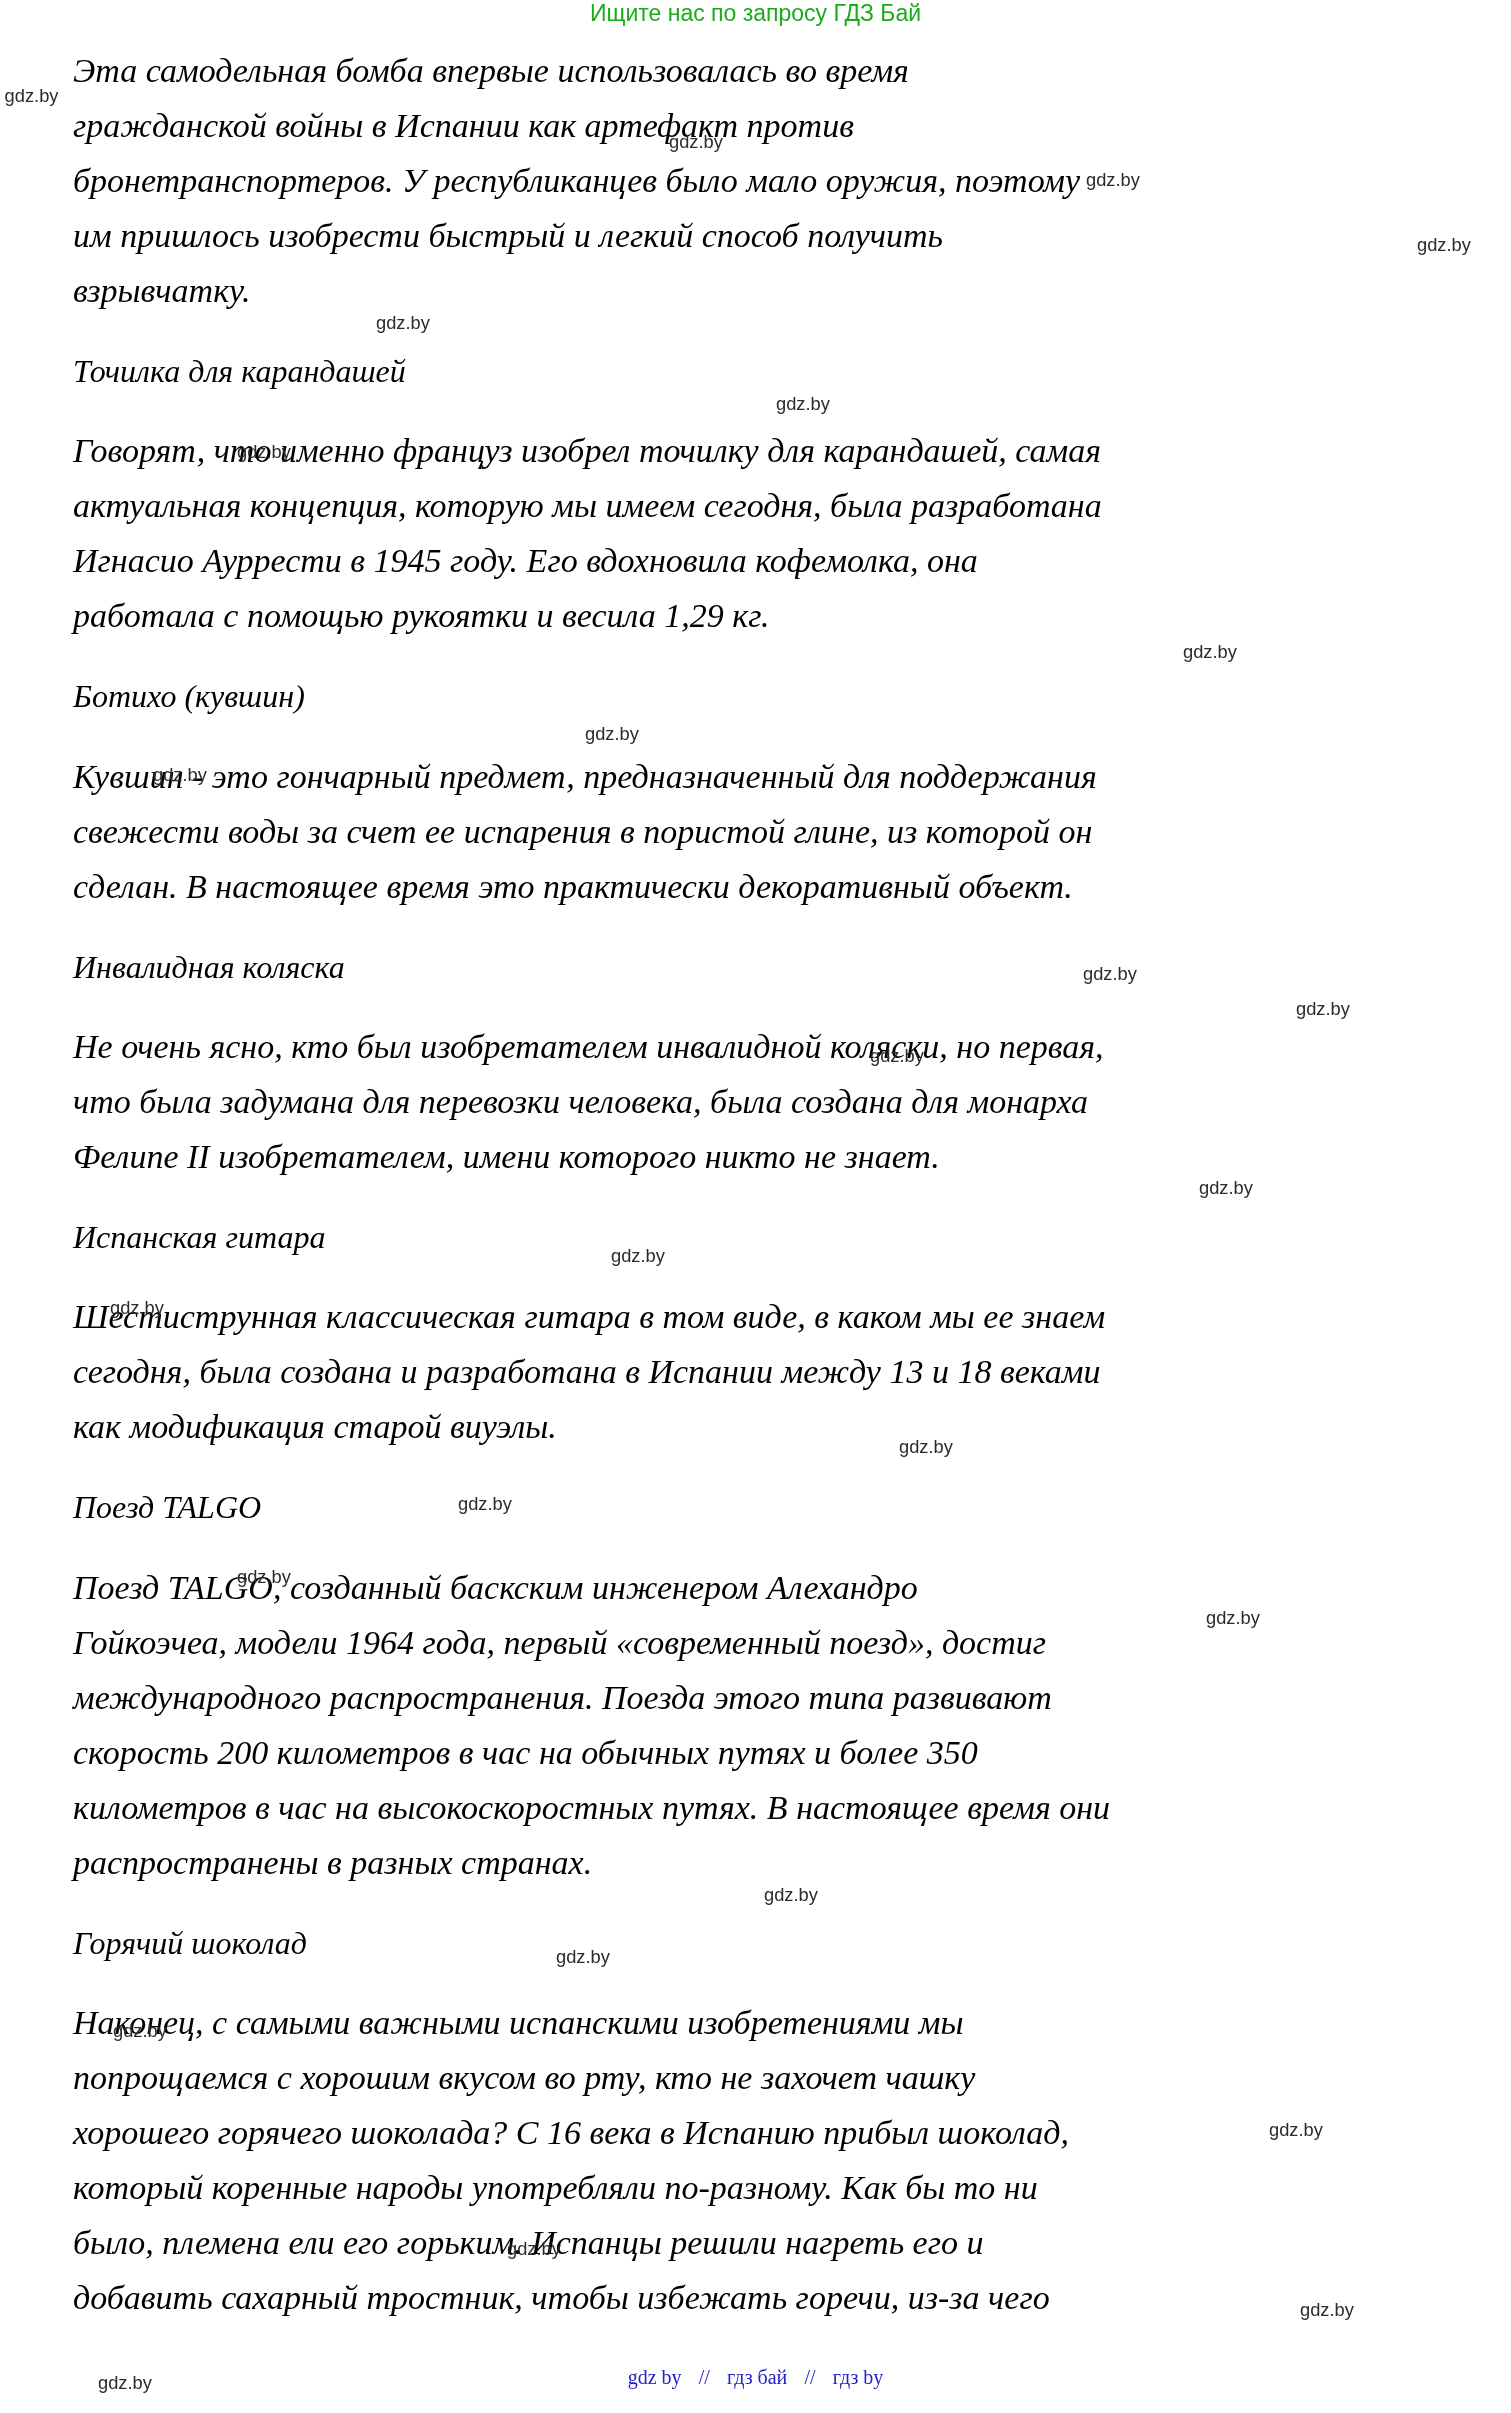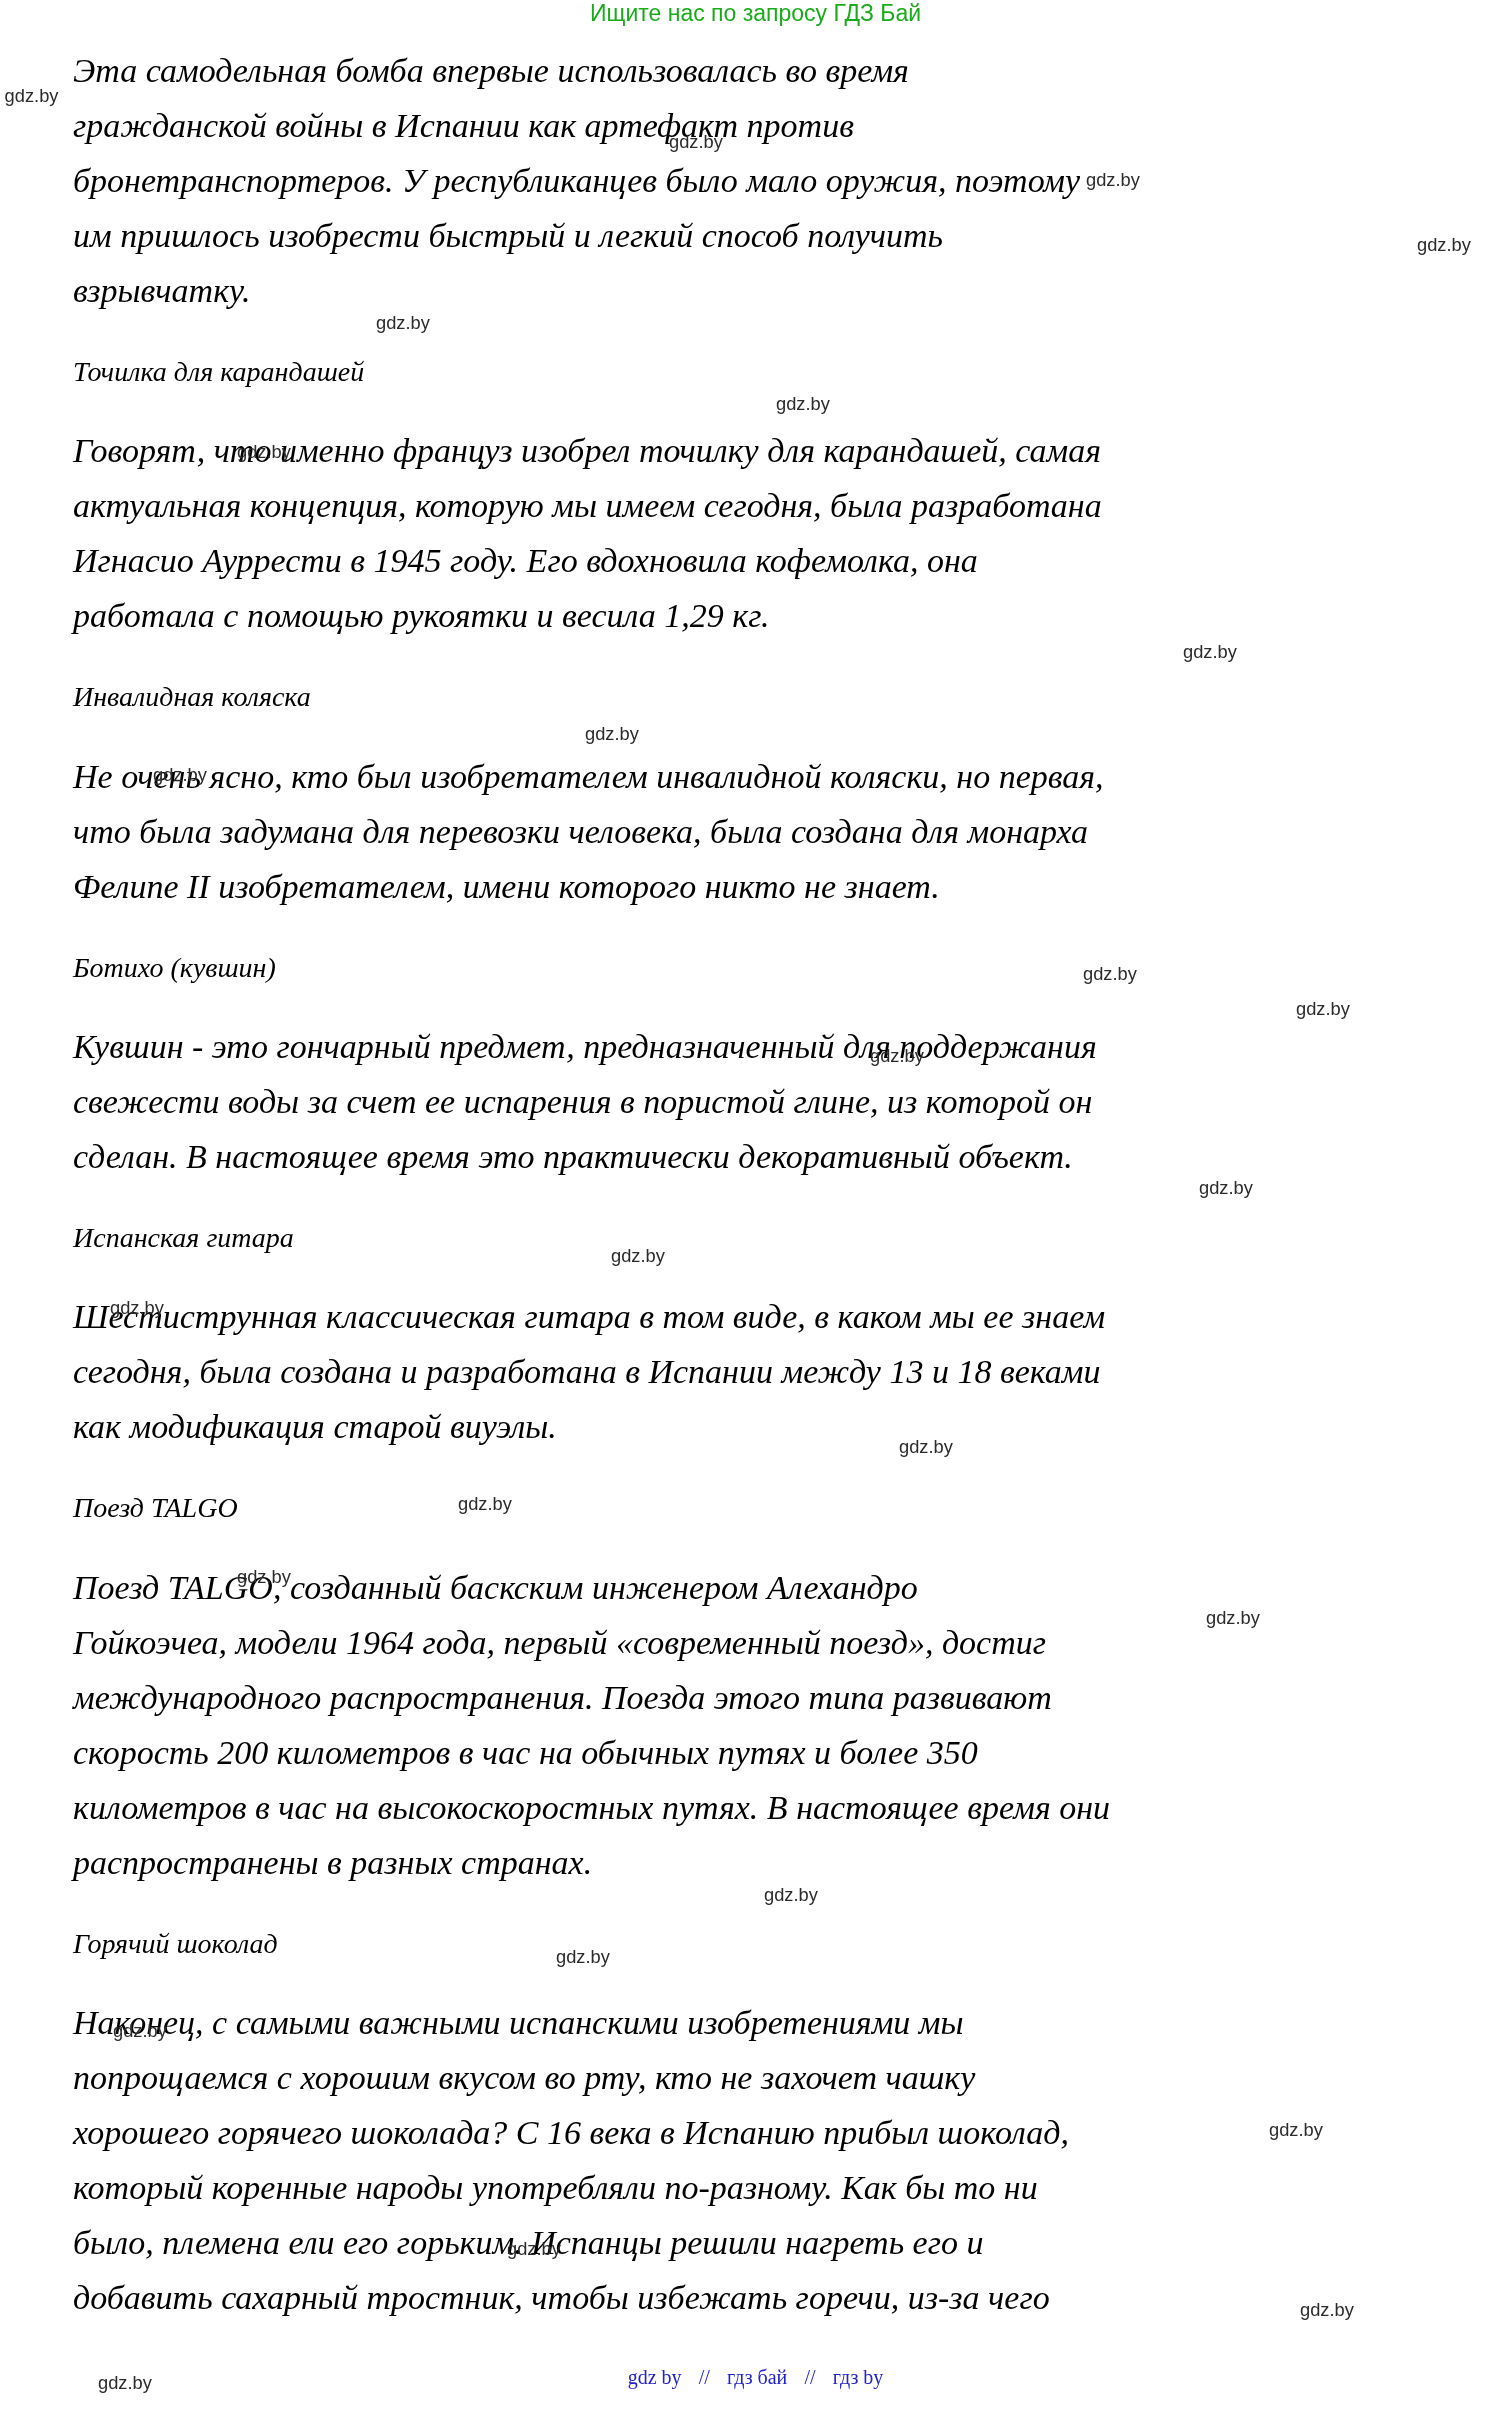--- a/index.html
+++ b/index.html
@@ -24,21 +24,21 @@
     padding: 15.3px 69px 0 73px;
     font-style: italic;
   }
   .para {
     font-size: 34px;
     line-height: 55px;
     white-space: pre-line;
     text-align: left;
   }
   .heading {
-    font-size: 28px;
+    font-size: 32px;
     font-weight: 400;
     line-height: 55px;
     margin: 26px 0 24.4px 0;
   }
   .footer {
     position: absolute;
     left: 0;
     right: 0;
     top: 2364px;
     text-align: center;
@@ -78,31 +78,31 @@
 
   <div>
     <h2 class="heading">Точилка для карандашей</h2>
     <p class="para">Говорят, что именно француз изобрел точилку для карандашей, самая
 актуальная концепция, которую мы имеем сегодня, была разработана
 Игнасио Ауррести в 1945 году. Его вдохновила кофемолка, она
 работала с помощью рукоятки и весила 1,29 кг.</p>
   </div>
 
   <div>
+    <h2 class="heading">Ботихо (кувшин)</h2>
+    <p class="para">Кувшин - это гончарный предмет, предназначенный для поддержания
+свежести воды за счет ее испарения в пористой глине, из которой он
+сделан. В настоящее время это практически декоративный объект.</p>
+  </div>
+
+  <div>
     <h2 class="heading">Инвалидная коляска</h2>
     <p class="para">Не очень ясно, кто был изобретателем инвалидной коляски, но первая,
 что была задумана для перевозки человека, была создана для монарха
 Фелипе II изобретателем, имени которого никто не знает.</p>
-  </div>
-
-  <div>
-    <h2 class="heading">Ботихо (кувшин)</h2>
-    <p class="para">Кувшин - это гончарный предмет, предназначенный для поддержания
-свежести воды за счет ее испарения в пористой глине, из которой он
-сделан. В настоящее время это практически декоративный объект.</p>
   </div>
 
   <div>
     <h2 class="heading">Испанская гитара</h2>
     <p class="para">Шестиструнная классическая гитара в том виде, в каком мы ее знаем
 сегодня, была создана и разработана в Испании между 13 и 18 веками
 как модификация старой виуэлы.</p>
   </div>
 
   <div>

